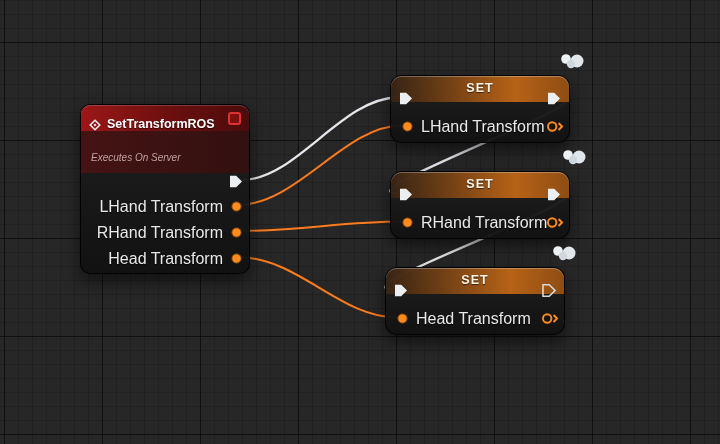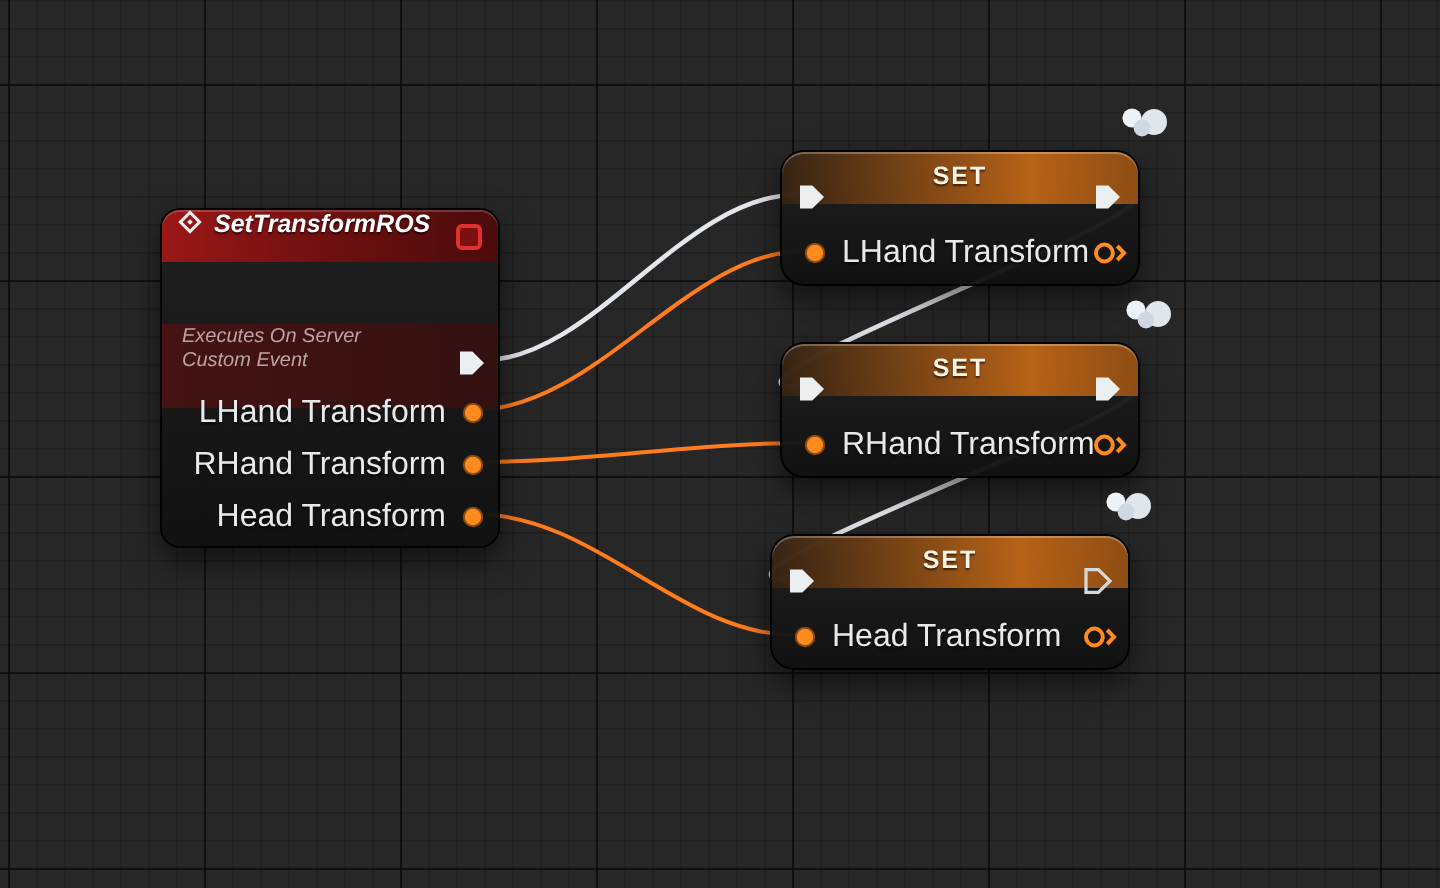--- a/index.html
+++ b/index.html
@@ -19,29 +19,29 @@
   svg.wires path{pointer-events:stroke;}
   .node{position:absolute;z-index:2;border:1px solid rgba(0,0,0,.9);
     border-radius:10px;box-shadow:0 7px 16px rgba(0,0,0,.55);
     background:linear-gradient(180deg, rgba(32,32,32,.97), rgba(17,17,17,.97));}
   
   .event-node{left:80px;top:104px;width:168px;height:168px;}
   .ev-header{position:absolute;left:0;right:0;top:0;height:26px;
     border-radius:9px 9px 0 0;
     background:linear-gradient(90deg,#9b1717,#6a0f0f 55%,#4c0b0b);
     box-shadow:inset 0 1px 0 rgba(255,255,255,.18);
-    display:flex;align-items:flex-start;gap:6px;padding:0 8px;box-sizing:border-box;font-style:italic;}
+    display:flex;align-items:flex-end;gap:6px;padding:0 8px;box-sizing:border-box;}
   .ev-title{color:#ffffff;font-size:12.5px;font-weight:bold;white-space:nowrap;
     text-shadow:0 1px 1px rgba(0,0,0,.6);}
   .delegate-pin{position:absolute;right:8px;top:7px;width:9px;height:9px;
     border:2px solid #e03030;border-radius:3px;background:#7c1010;}
   .ev-sub{position:absolute;left:0;right:0;top:26px;height:42px;
     background:linear-gradient(90deg,#451313,#331010);
-    padding:1px 10px;box-sizing:border-box;
-    font-style:italic;font-size:10px;line-height:12px;color:#bda3a3;margin-top:31px;}
+    padding:21px 10px;box-sizing:border-box;
+    font-style:italic;font-size:10px;line-height:12px;color:#bda3a3;}
   .ev-exec{position:absolute;right:6px;top:70px;line-height:0;}
   .ev-pin-row{position:absolute;right:6px;height:13px;display:flex;
     align-items:center;gap:7px;}
   .pin-label{color:#e9e9e9;font-size:16px;white-space:nowrap;
     text-shadow:0 1px 1px rgba(0,0,0,.7);}
   
   .set-node{width:178px;height:66px;border-radius:12px;}
   .set-header{position:absolute;left:0;right:0;top:0;height:26px;
     border-radius:11px 11px 0 0;
     background:linear-gradient(90deg, rgba(74,40,12,.55), rgba(196,104,22,.92) 70%, rgba(158,84,18,.88));
@@ -76,21 +76,20 @@
         <svg width="12" height="12" viewBox="0 0 12 12">
           <rect x="2.6" y="2.6" width="6.8" height="6.8" transform="rotate(45 6 6)" fill="none" stroke="#efefef" stroke-width="1.5"></rect>
           <rect x="5" y="5" width="2" height="2" transform="rotate(45 6 6)" fill="#efefef"></rect>
         </svg>
       </span>
       <span class="ev-title">SetTransformROS</span>
       <span class="delegate-pin"></span>
     </div>
     <div class="ev-sub">
       <div>Executes On Server</div>
-      <div>Custom Event</div>
     </div>
     <span class="ev-exec">
       <svg width="14" height="13" viewBox="0 0 14 13">
           <path d="M1 .8 H7.2 L13 6.5 7.2 12.2 H1 Z" fill="#eceff2"></path>
         </svg>
     </span>
     <div class="ev-pin-row" style="top:95px;">
       <span class="pin-label">LHand Transform</span>
       <span style="line-height:0;">
         <svg width="13" height="13" viewBox="0 0 13 13">

